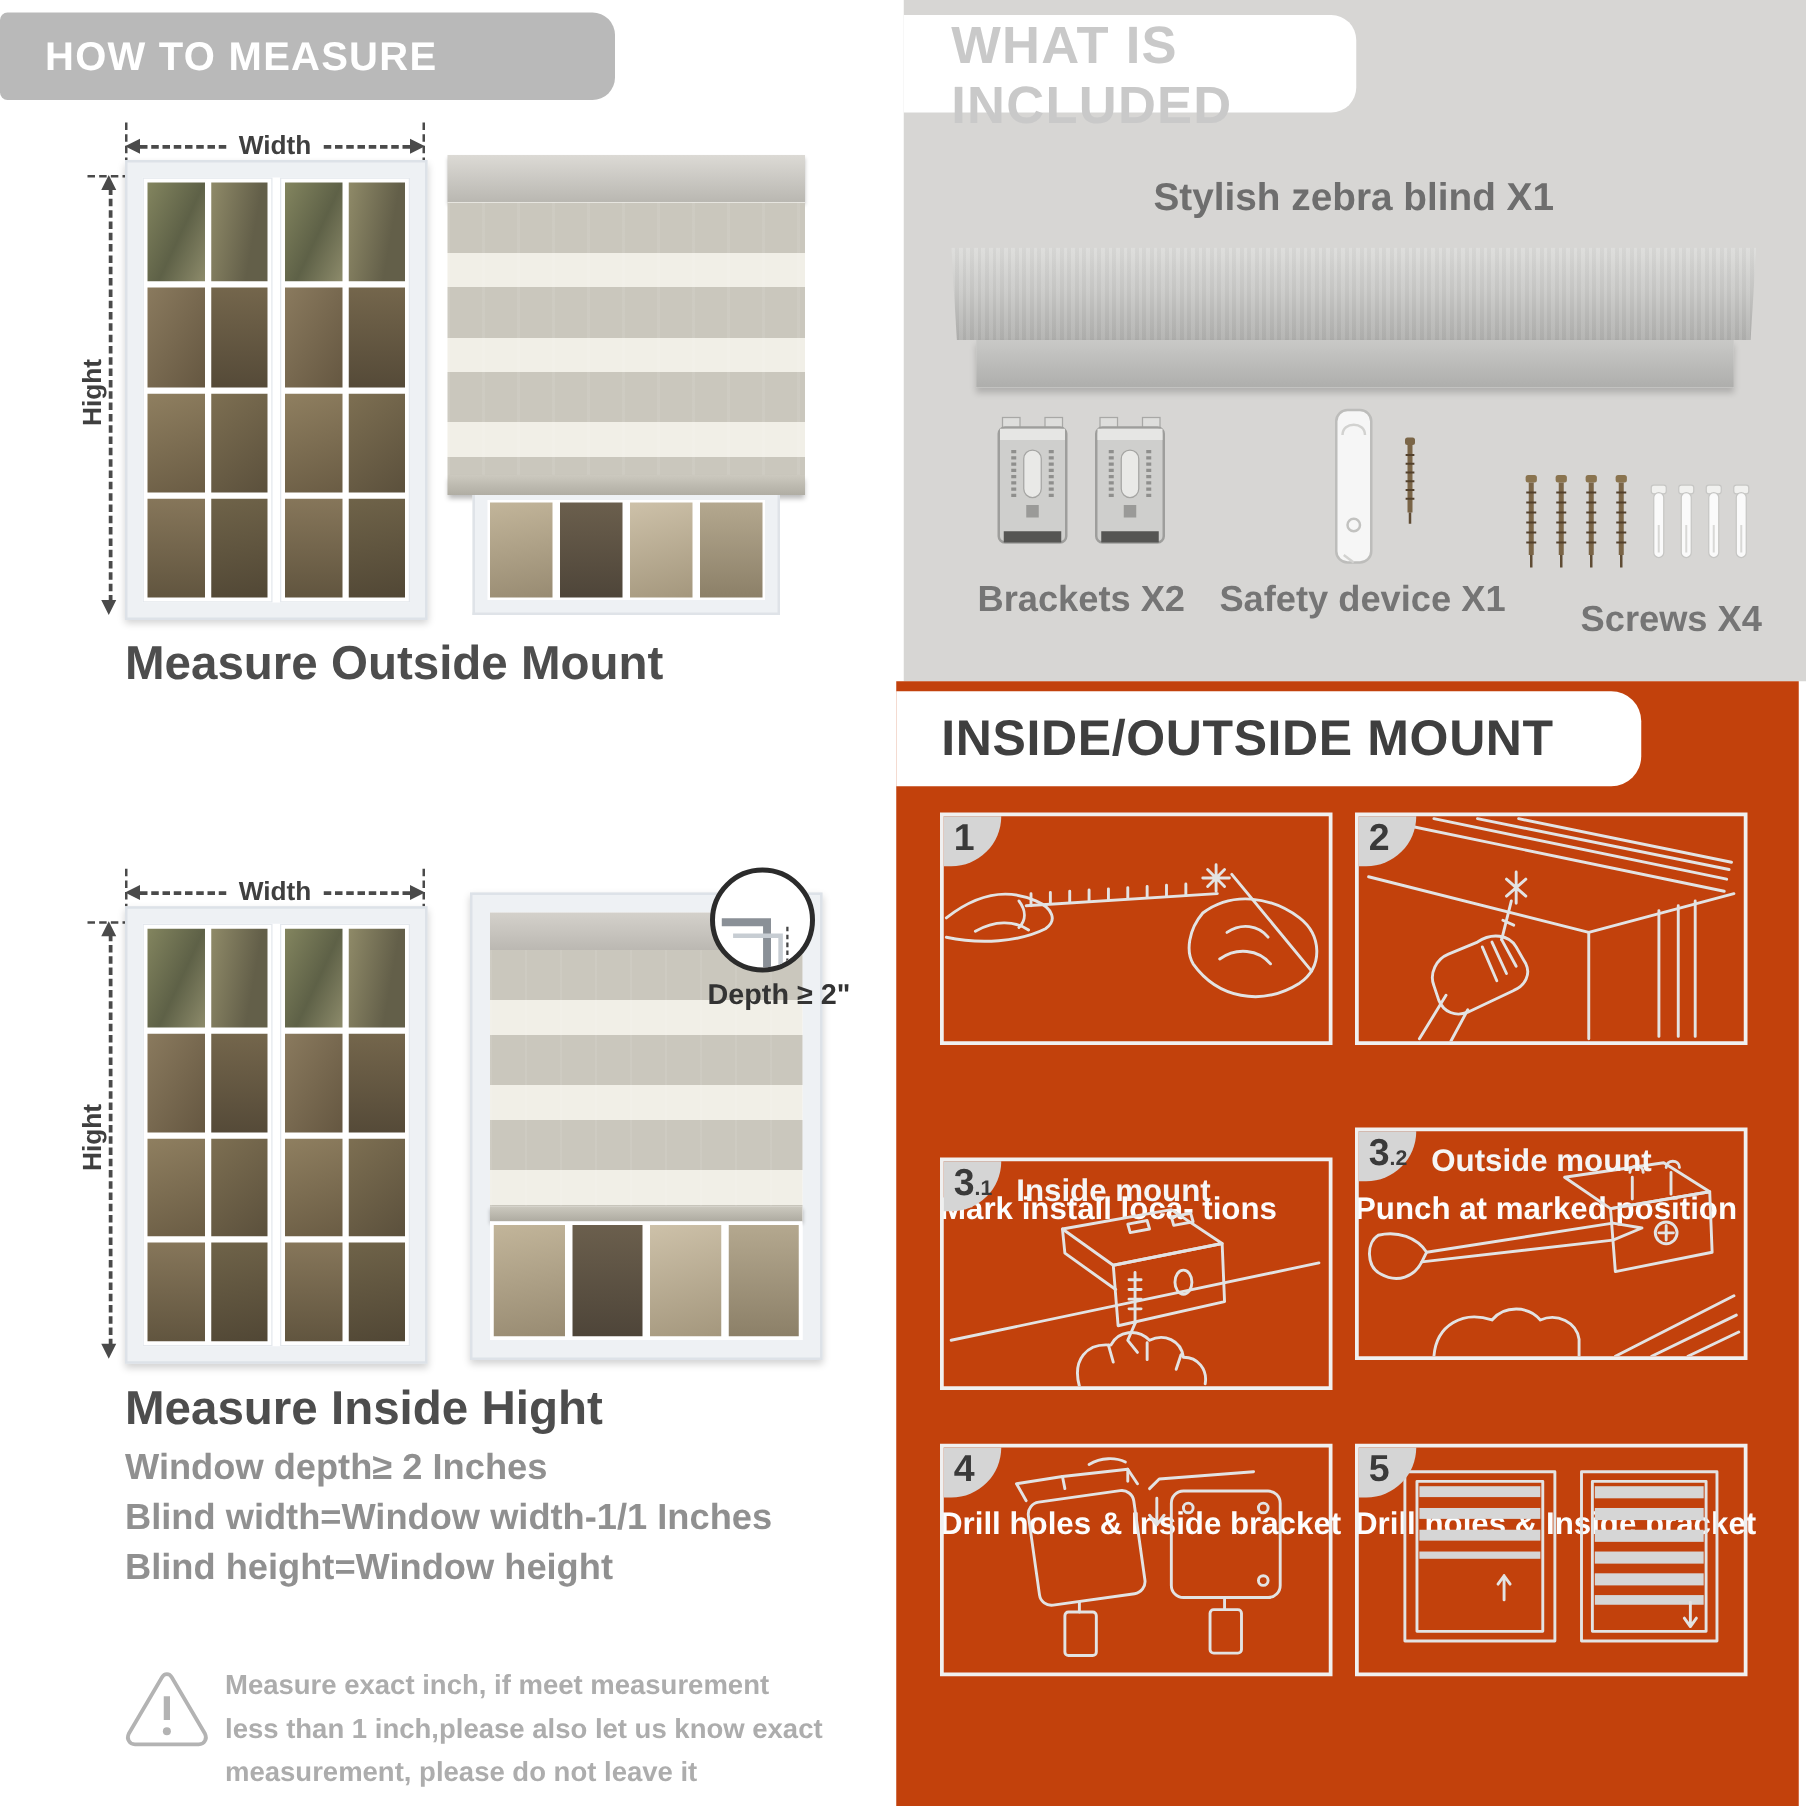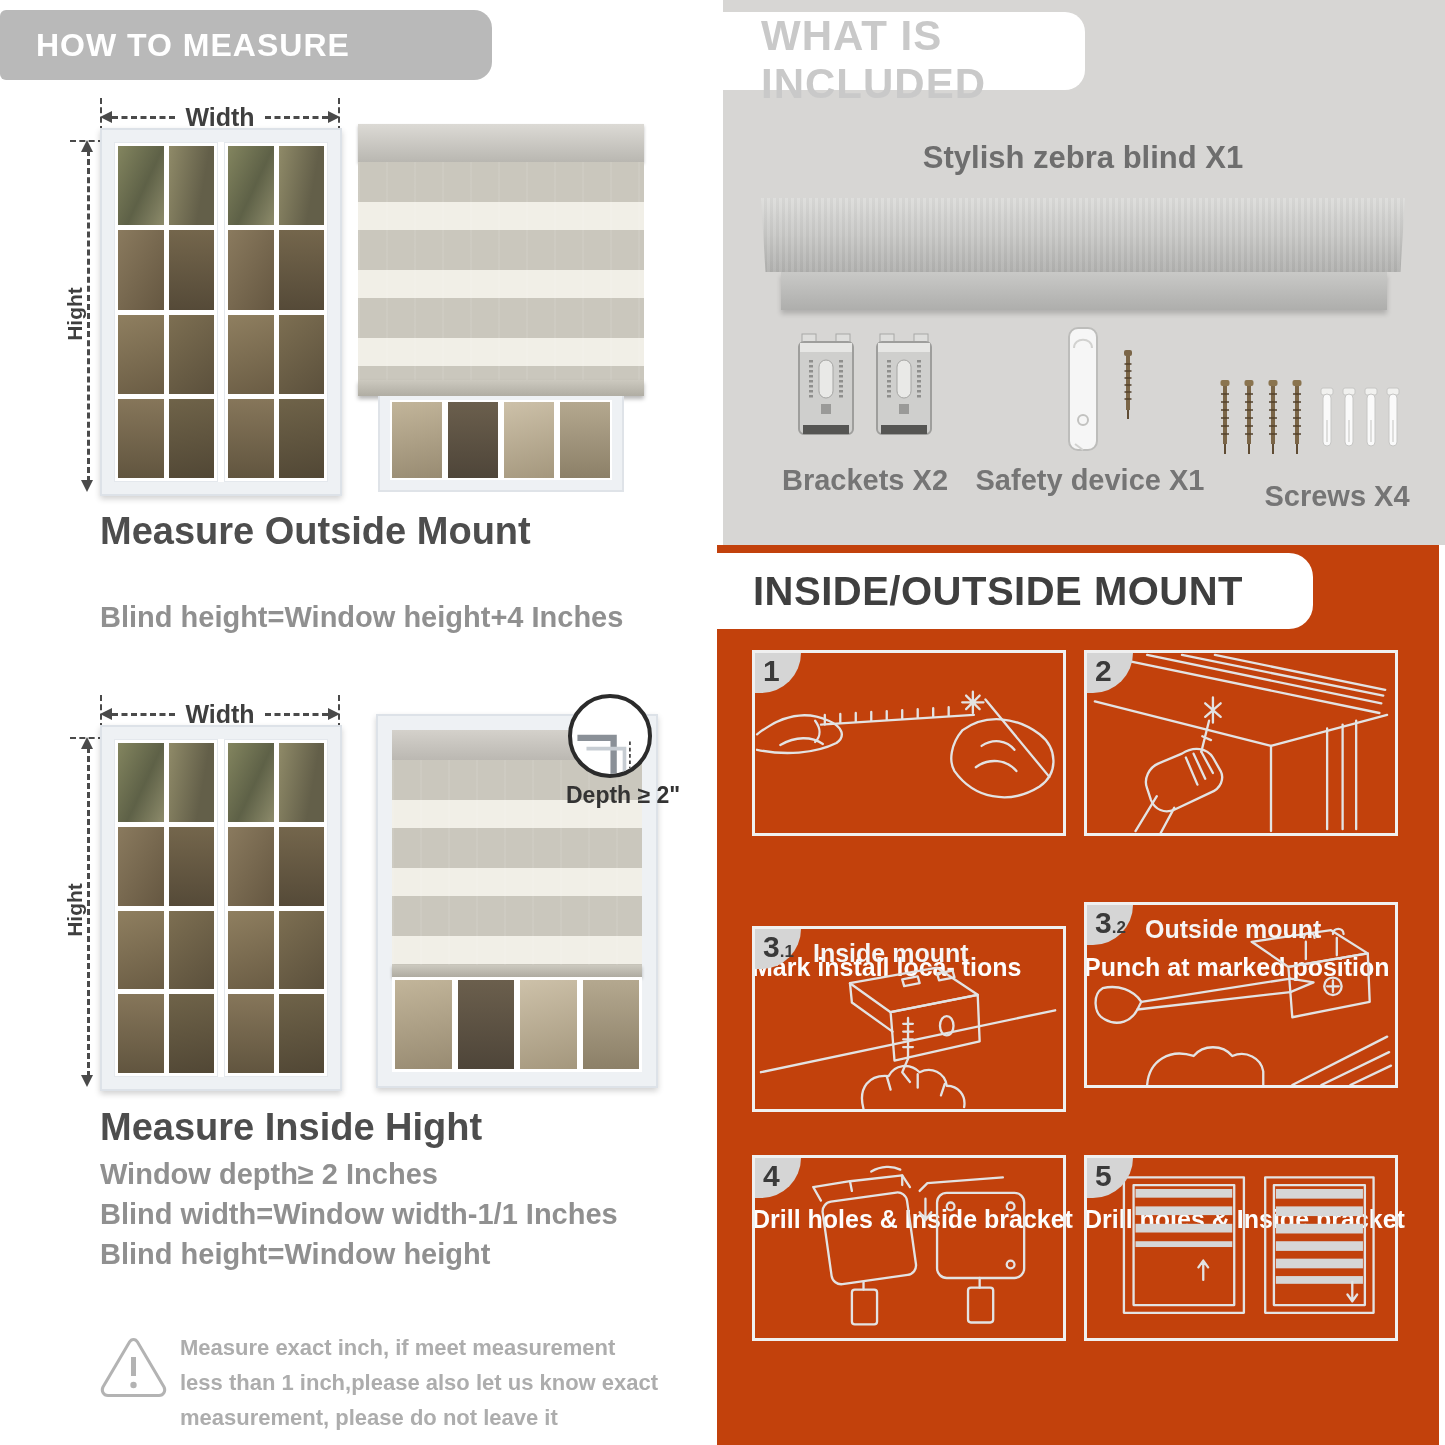--- a/index.html
+++ b/index.html
@@ -13,21 +13,21 @@
   .htm-banner span{font-size:32px;font-weight:bold;color:#ffffff;letter-spacing:1px;}
 
   .h2{left:100px;font-size:38px;font-weight:bold;color:#4d4d4d;}
   .pline{left:100px;font-size:29px;font-weight:bold;color:#909090;}
 
   
   .warrow{display:flex;align-items:center;height:22px;}
   .warrow .dash{flex:1;height:0;border-top:3px dashed #4a4a4a;}
   .warrow .tri-l{width:0;height:0;border-top:6px solid transparent;border-bottom:6px solid transparent;border-right:12px solid #4a4a4a;}
   .warrow .tri-r{width:0;height:0;border-top:6px solid transparent;border-bottom:6px solid transparent;border-left:12px solid #4a4a4a;}
-  .warrow .lbl{padding:0 10px;font-size:25px;font-weight:bold;color:#3f3f3f;text-align:center;}
+  .warrow .lbl{padding:0 10px;font-size:21px;font-weight:bold;color:#3f3f3f;text-align:center;}
   .vtick{width:0;border-left:2px dashed #4a4a4a;height:34px;}
 
   
   .harrow .line{position:absolute;left:50%;top:10px;bottom:10px;border-left:3px dashed #4a4a4a;}
   .harrow .tri-u{position:absolute;top:0;left:50%;transform:translateX(-50%);width:0;height:0;
     border-left:6px solid transparent;border-right:6px solid transparent;border-bottom:12px solid #4a4a4a;}
   .harrow .tri-d{position:absolute;bottom:0;left:50%;transform:translateX(-50%);width:0;height:0;
     border-left:6px solid transparent;border-right:6px solid transparent;border-top:12px solid #4a4a4a;}
   .harrow .lbl{position:absolute;left:-41px;top:50%;width:80px;margin-top:-14px;text-align:center;
     transform:rotate(-90deg);font-size:21px;font-weight:bold;color:#3f3f3f;}
@@ -177,21 +177,20 @@
       <div class="b1-panes">
         <div class="bpane bp1"></div>
         <div class="bpane bp2"></div>
         <div class="bpane bp3"></div>
         <div class="bpane bp4"></div>
       </div>
     </div>
   </div>
 
   <div class="abs h2" style="top:510px;">Measure Outside Mount</div>
-  <div class="abs pline" style="top:601px;">Blind height=Window height+4 Inches</div>
 
   <div class="abs warrow" style="left:100px;top:703px;width:240px;">
     <div class="abs vtick" style="left:0;top:-8px;"></div>
     <div class="abs vtick" style="right:0;top:-8px;"></div>
     <span class="tri-l"></span>
     <span class="dash"></span>
     <span class="lbl">Width</span>
     <span class="dash"></span>
     <span class="tri-r"></span>
   </div>

